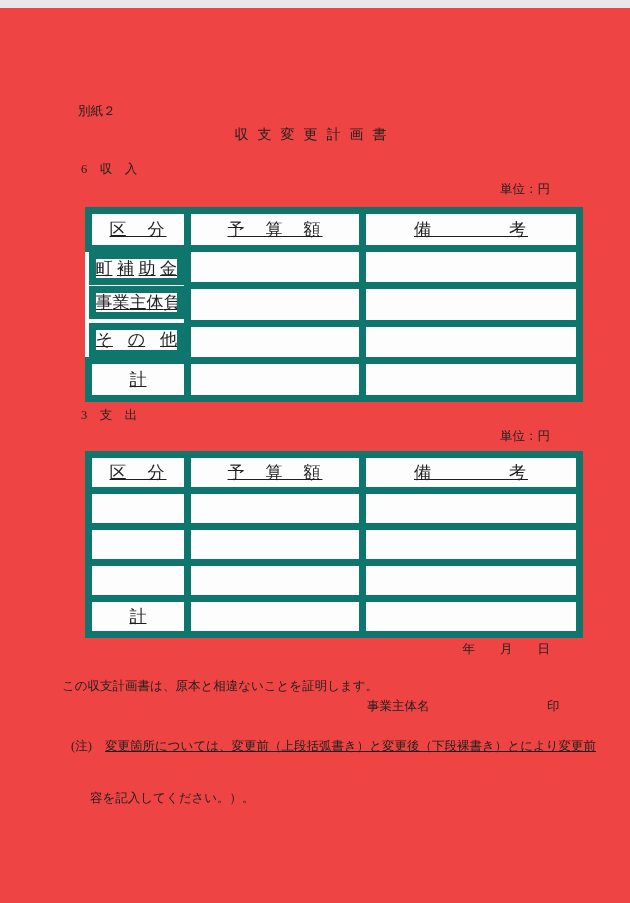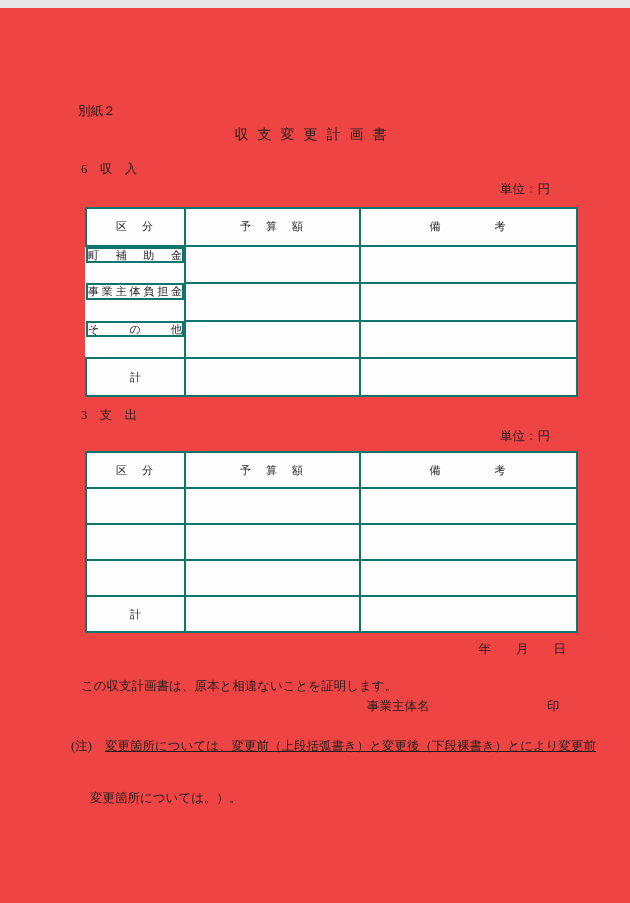--- a/index.html
+++ b/index.html
@@ -24,25 +24,26 @@
   }
 
   table.form {
     position:absolute;
     border-collapse:collapse;
     table-layout:fixed;
     width:491px;
     background:#fdfdfd;
   }
   table.form td {
-    border:2px solid #0f766e;
+    border:7px solid #0f766e;
     vertical-align:middle;
-    font-size:11px;
+    font-size:17px;
     padding:0;
     overflow:hidden;
+    text-decoration:underline;
   }
   table.t1 tr { height:37.6px; }
   table.t2 tr { height:36px; }
 
   td.hdr { text-align:center; letter-spacing:2px; }
   td.cat { padding:0 8px; }
   td.cat.center { text-align:center; padding:0; }
   .justify-chars { display:flex; justify-content:space-between; align-items:center; }
 
   .right-align { text-align:left; }
@@ -144,24 +145,24 @@
       <td></td>
     </tr>
     <tr>
       <td class="cat center">計</td>
       <td></td>
       <td></td>
     </tr>
   </tbody>
     </table>
 
-  <div class="abs right-align" style="right:64px; top:634px;">年　　月　　日</div>
+  <div class="abs right-align" style="right:80px; top:634px;">年　　月　　日</div>
 
-  <div class="abs" style="left:81px; top:671px;">この収支計画書は、原本と相違ないことを証明します。</div>
+  <div class="abs" style="left:62px; top:671px;">この収支計画書は、原本と相違ないことを証明します。</div>
 
   <div class="abs" style="left:367px; top:691px;text-align:center;">事業主体名</div>
   <div class="abs" style="left:547px; top:691px;">印</div>
 
   <div class="abs" style="left:71px; top:731px;">(注)</div>
   <div class="abs" style="left:105px; top:731px;text-decoration:underline;">変更箇所については、変更前（上段括弧書き）と変更後（下段裸書き）とにより変更前</div>
-  <div class="abs" style="left:90px; top:783px;">変更箇所については。）。</div>
+  <div class="abs" style="left:90px; top:783px;">容を記入してください。）。</div>
 
 </div>
 
 </body></html>

